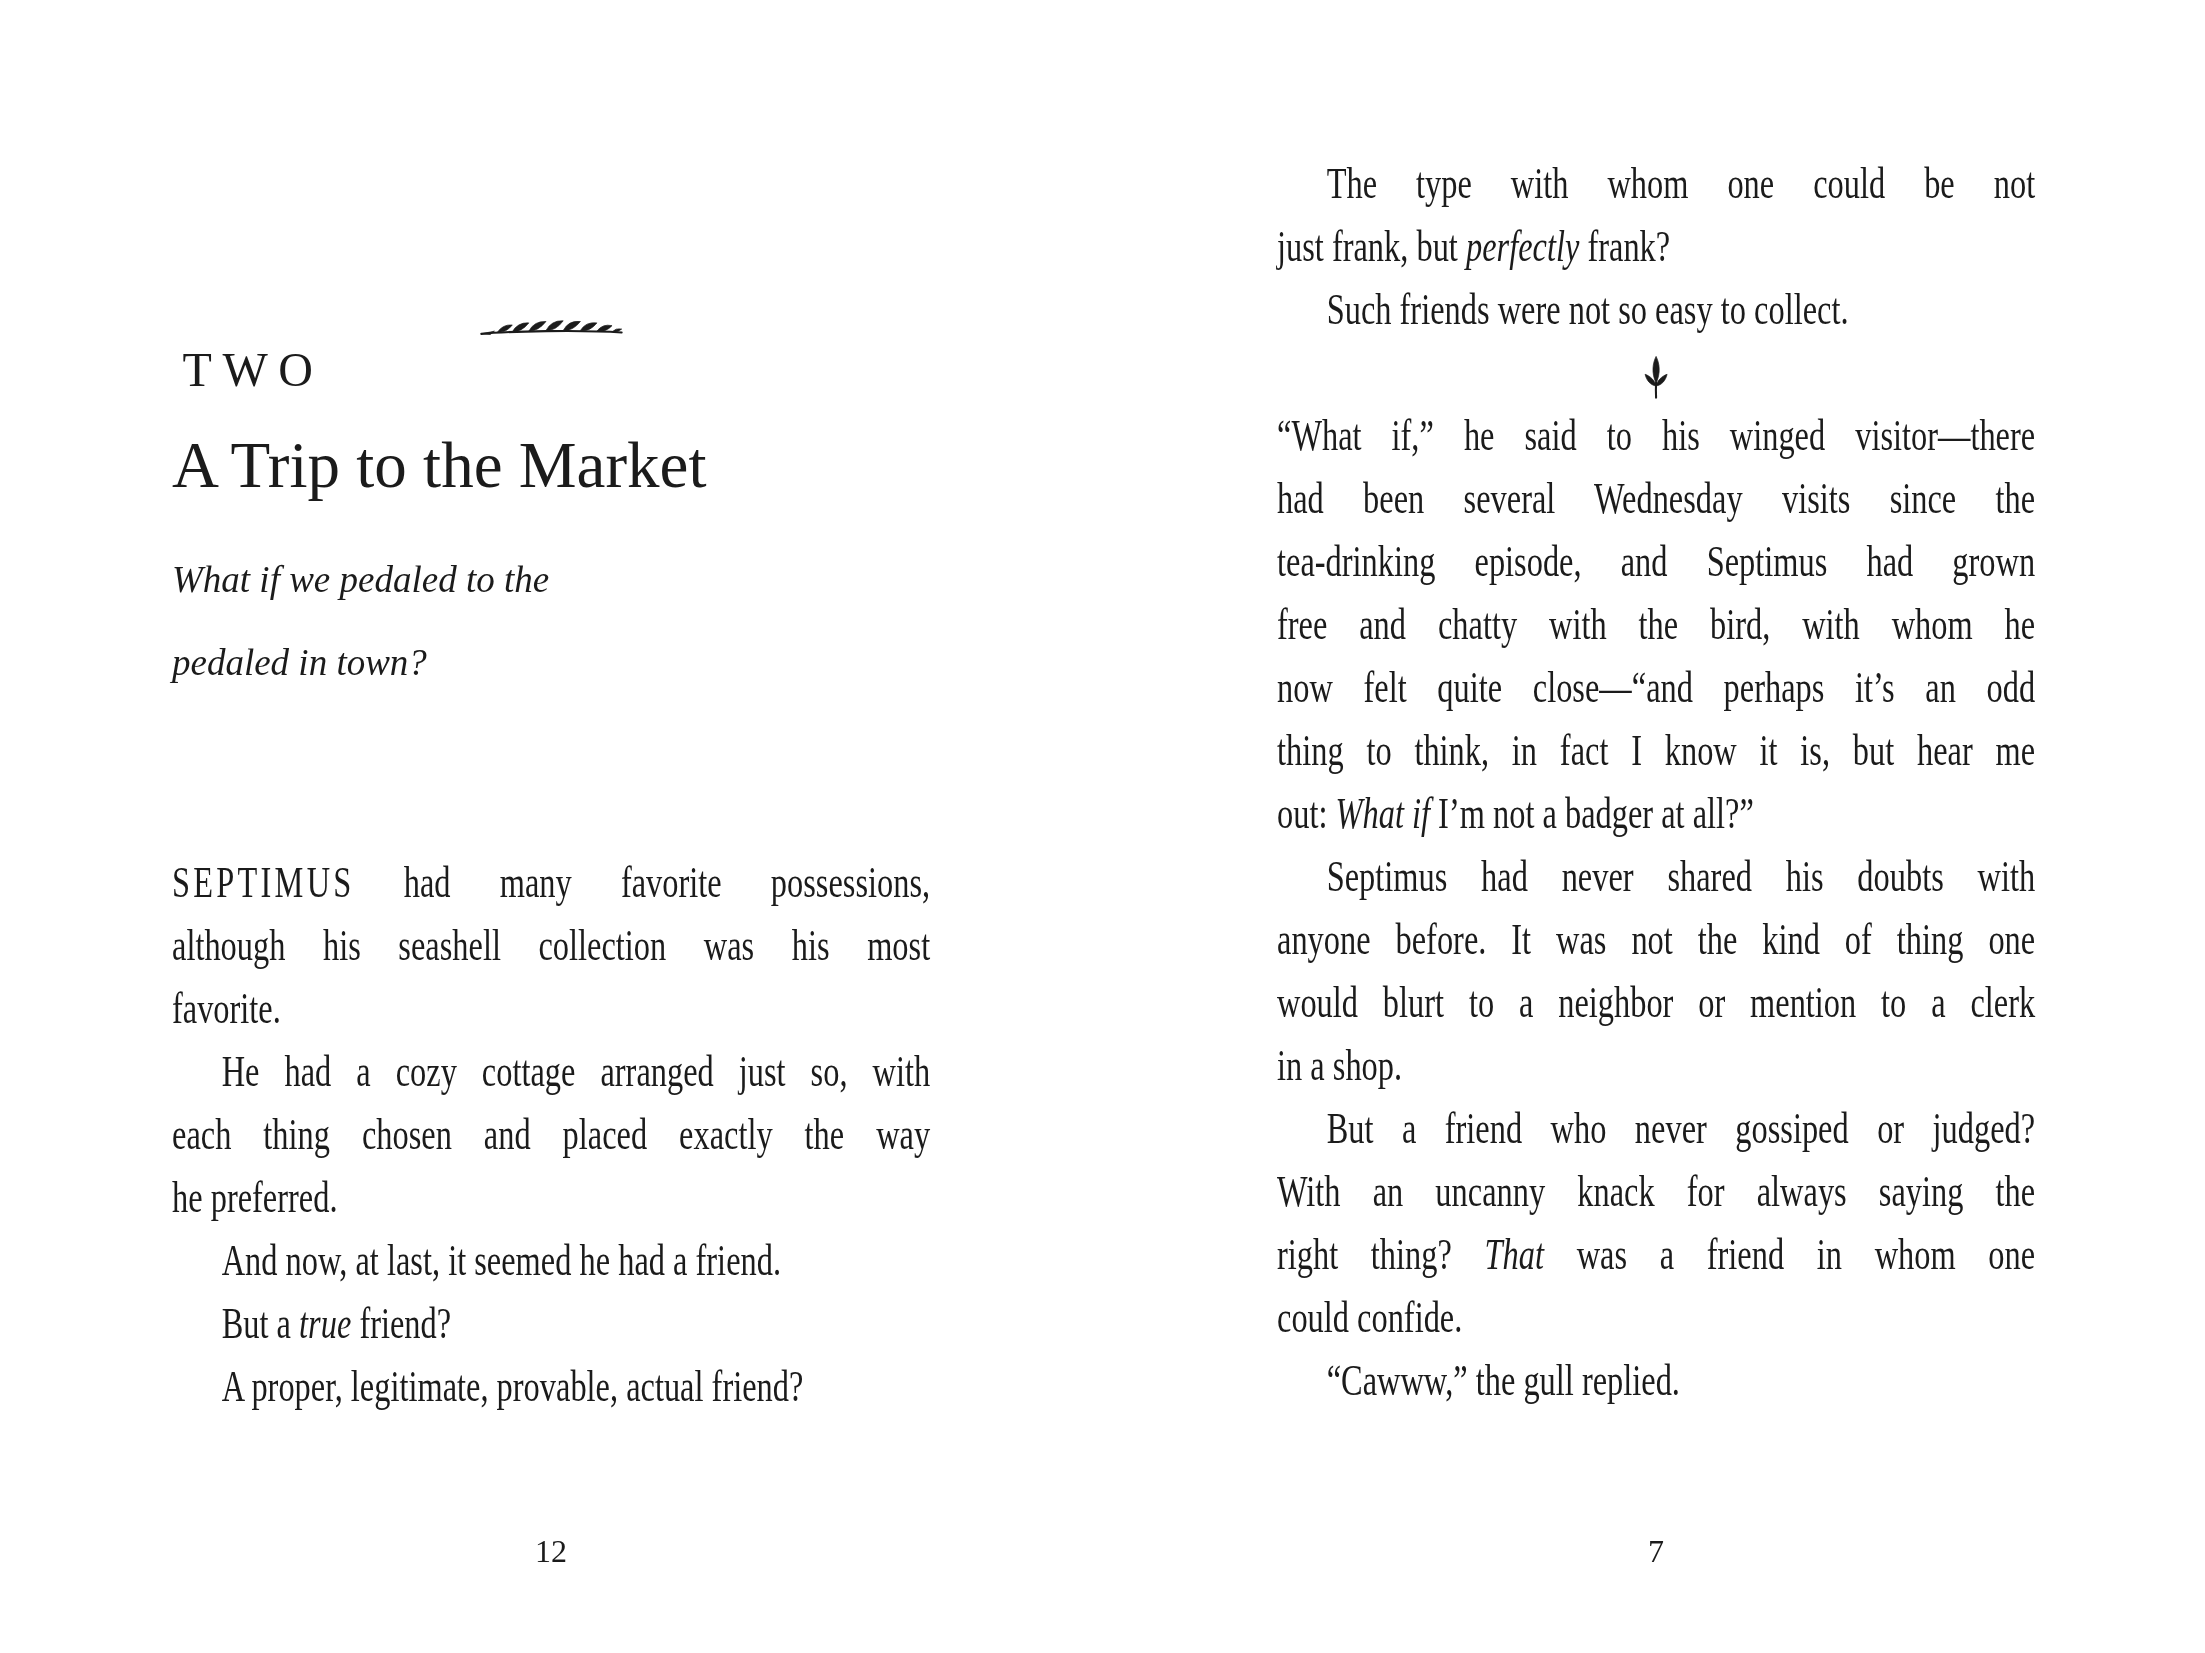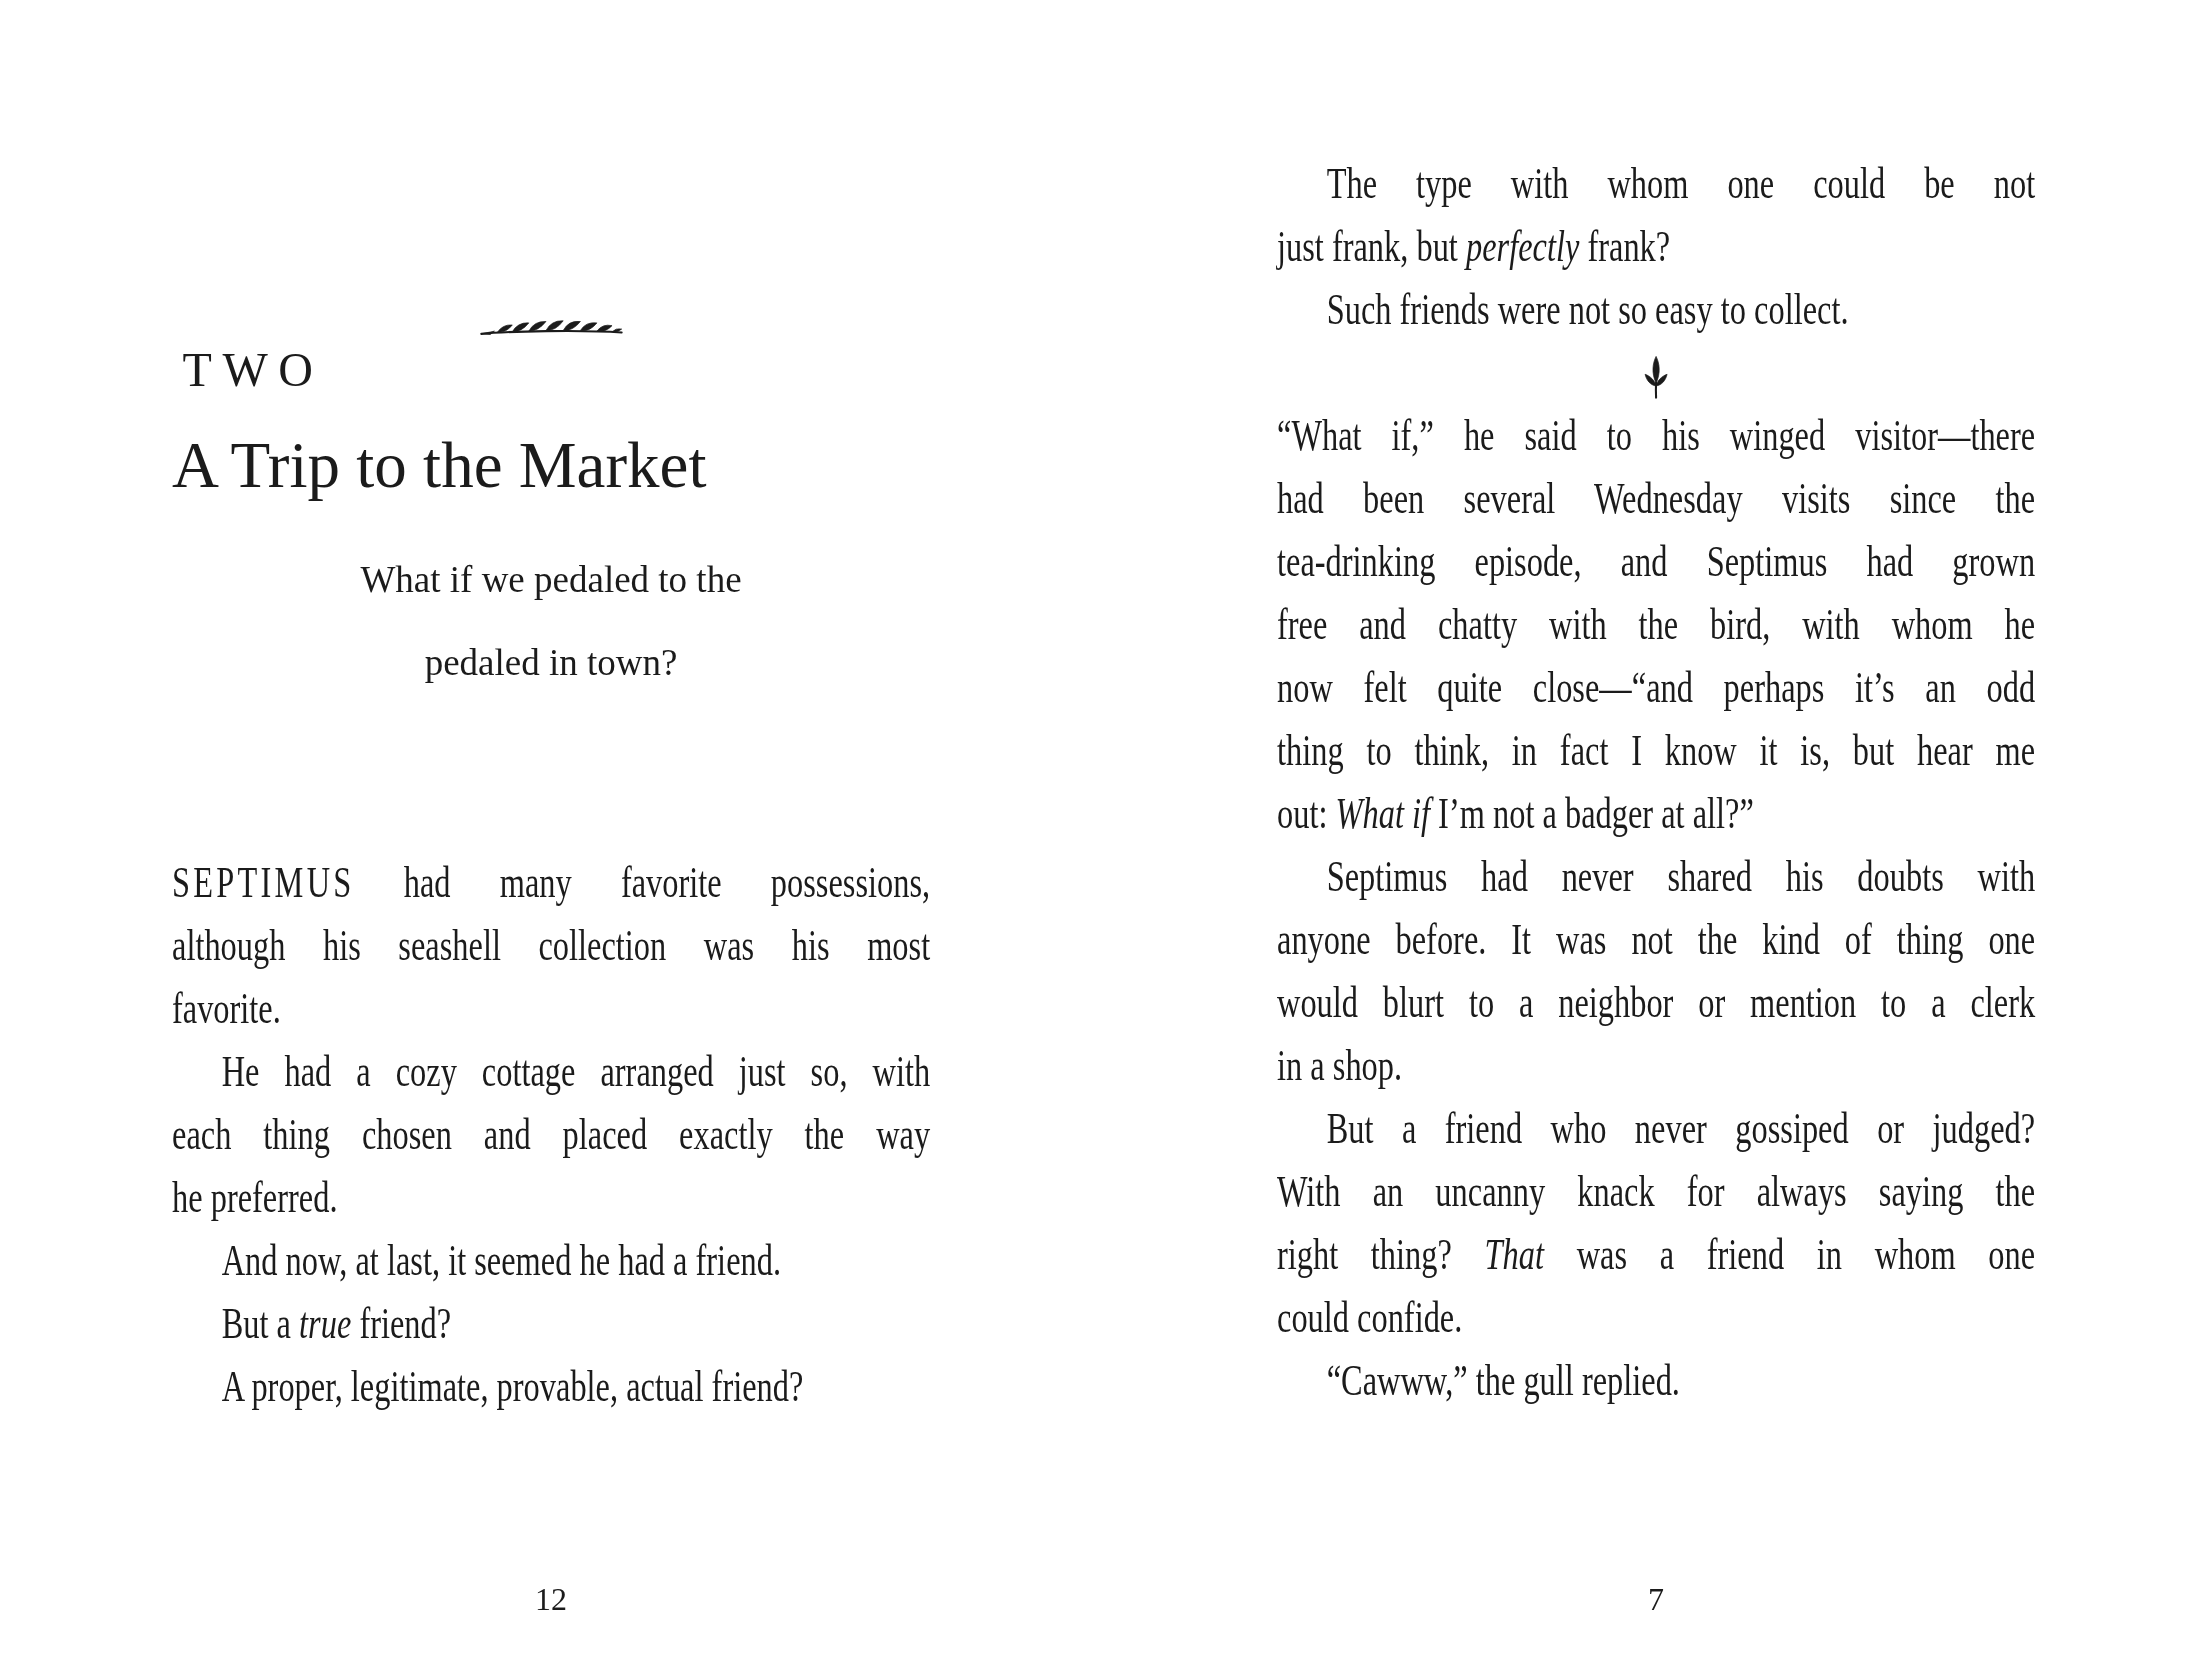--- a/index.html
+++ b/index.html
@@ -15,42 +15,42 @@
   .feather{left:479px;top:316px;width:145px;height:23.4px;}
   .chapnum{
     left:172px;top:343px;width:758px;text-align:left;
     font-size:48px;line-height:54px;letter-spacing:.22em;text-indent:.22em;
   }
   .chaptitle{
     left:172px;top:433px;width:758px;text-align:left;
     font-size:65px;line-height:65px;
   }
   .epigraph{
-    left:172px;top:538px;width:758px;text-align:center;
-    font-size:37px;line-height:83px;
+    left:172px;top:538px;width:758px;
+    font-style:italic;font-size:37px;line-height:83px;
   }
   
   .body-col{
     position:absolute;width:1053px;
     transform:scaleX(0.72);transform-origin:0 0;
     font-size:45px;
   }
   .body-left{left:172px;top:851px;}
   .body-right{left:1277px;top:152px;}
   .line{height:63px;line-height:63px;text-align:left;}
   .line.jl{text-align:justify;text-align-last:justify;}
   .line.ind{padding-left:69px;}
   .it{font-style:italic;}
   .caps{letter-spacing:.1em;}
   .orn-line{text-align:center;text-align-last:center;}
   .orn-wrap{display:inline-block;transform:scaleX(1.3889);vertical-align:middle;}
   .orn-wrap svg{display:block;}
   .pagenum{
     top:1535px;width:758px;text-align:center;
-    font-size:32px;line-height:32px;margin-top:48px;
+    font-size:32px;line-height:32px;
   }
   .pagenum.pl{left:172px;}
   .pagenum.pr{left:1277px;}
 </style>
 </head>
 <body>
 
 <div>
 
   <div>

